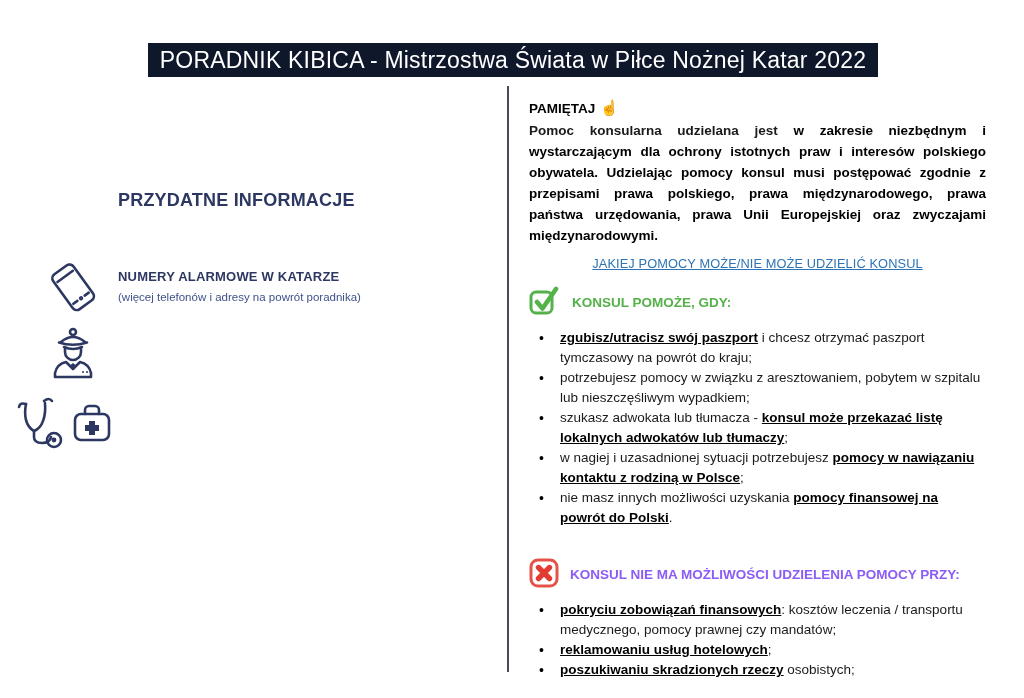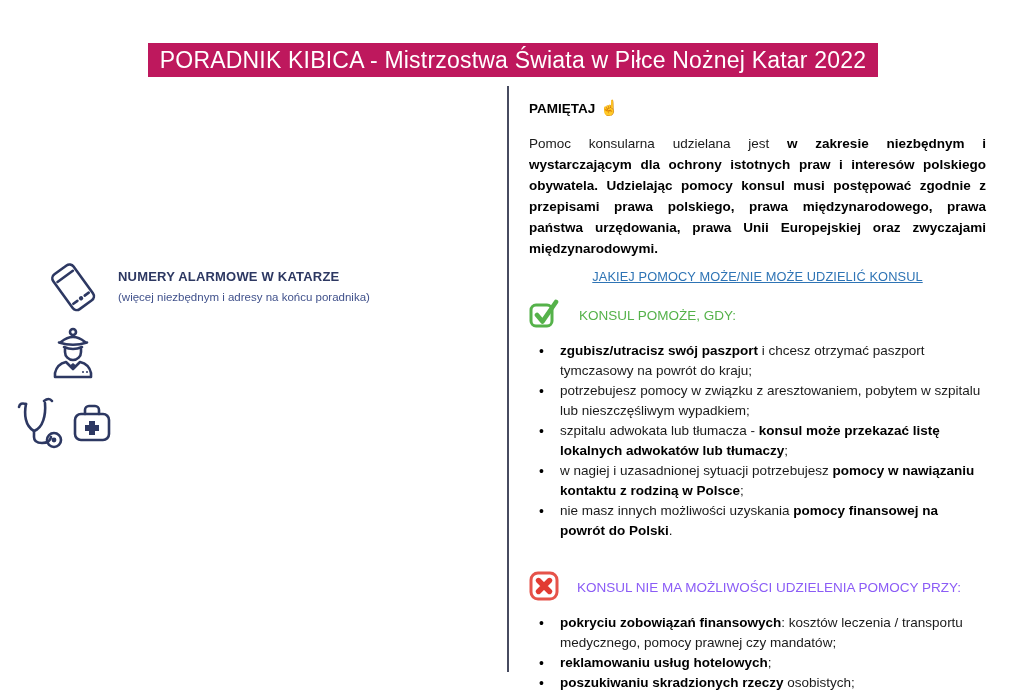--- a/index.html
+++ b/index.html
@@ -3,21 +3,21 @@
 <meta charset="utf-8">
 <style>
   html,body{margin:0;padding:0;background:#fff;}
   .page{
     position:relative;width:1024px;height:698px;background:#ffffff;overflow:hidden;
     font-family:"Liberation Sans", sans-serif;color:#1a1a1a;
   }
   
   .title-bar{
     position:absolute;left:148px;top:43px;width:730px;height:34px;
-    background:#be185d;color:#ffffff;font-size:23px;font-weight:400;
+    background:#0f172a;color:#ffffff;font-size:23px;font-weight:400;
     display:flex;align-items:center;justify-content:center;letter-spacing:.2px;
   }
   
   .divider{position:absolute;left:507px;top:86px;width:2px;height:586px;background:#474b60;}
   
   .left-title{
     position:absolute;left:118px;top:190px;margin:0;
     font-size:18px;font-weight:bold;color:#2d3862;letter-spacing:.2px;
   }
   .icon-navy svg{stroke:#2d3862;fill:none;stroke-width:2.6;stroke-linecap:round;stroke-linejoin:round;}
@@ -29,56 +29,57 @@
     position:absolute;left:118px;font-size:13px;font-weight:bold;color:#2d3862;
     line-height:23px;letter-spacing:.2px;white-space:nowrap;
   }
   .t1{top:265px;} .t1sub{position:absolute;left:118px;top:291px;font-size:11.5px;color:#40518b;}
   .t2{top:331px;width:360px;white-space:normal;}
   .t3{top:401px;width:360px;white-space:normal;}
   
   .right-col{position:absolute;left:529px;top:99px;width:457px;font-size:13.5px;}
   .remember-line{font-weight:bold;font-size:13.5px;color:#000;}
   .hand{font-weight:normal;color:#6a6a6a;font-size:15px;margin-left:5px;}
-  .intro{margin:16px 0 0 0;text-align:justify;line-height:21px;color:#1a1a1a;}
+  .intro{margin:3px 0 0 0;text-align:justify;line-height:21px;color:#1a1a1a;font-weight:bold;}
   .intro strong{color:#000;}
   .link-row{text-align:center;margin-top:10px;}
   .link-row a{color:#2e74b5;font-size:12.8px;text-decoration:underline;letter-spacing:.1px;text-align:center;}
-  .section-head{display:flex;align-items:center;gap:18px;margin-top:15px;font-weight:normal;}
+  .section-head{display:flex;align-items:center;gap:11px;margin-top:15px;font-weight:bold;}
   .section-head.green{color:#55b24a;}
   .section-head.red{color:#8b5cf6;margin-top:30px;}
   .section-head svg{flex:0 0 auto;}
   .bullets{margin:9px 0 0 0;padding:0 0 0 31px;list-style:none;}
   .bullets li{position:relative;line-height:20px;margin:0;}
   .bullets li::before{content:"\2022";position:absolute;left:-21px;top:0;font-size:14px;color:#000;}
-  .bullets strong{color:#000;}
+  .bullets strong{color:#000;text-decoration:underline;}
 </style>
 </head>
 <body>
 
 <div class="page">
 
   <header class="title-bar">PORADNIK KIBICA - Mistrzostwa Świata w Piłce Nożnej Katar 2022</header>
 
   <div class="divider"></div>
 
+  <h2 class="left-title">PRZYDATNE INFORMACJE</h2>
 
   <span class="phone-icon icon-navy">
     <svg viewBox="0 0 58 64" width="58" height="64">
       <g transform="rotate(-36 29 32)">
         <rect x="17" y="10" width="25" height="43" rx="5"></rect>
         <line x1="20" y1="18" x2="39" y2="18"></line>
         <line x1="20" y1="45" x2="25" y2="45"></line>
         <line x1="34" y1="45" x2="39" y2="45"></line>
         <circle cx="29.5" cy="45" r="2.2" fill="#2d3862" stroke="none"></circle>
       </g>
     </svg>
   </span>
   <div class="info-title t1">NUMERY ALARMOWE W KATARZE</div>
-  <div class="t1sub">(więcej niezbędnym i adresy na końcu poradnika)</div>
+  <div class="t1sub">(więcej telefonów i adresy na powrót poradnika)</div>
 
   <span class="police-icon icon-navy">
     <svg viewBox="0 0 46 52" width="46" height="52">
       <circle cx="23" cy="5" r="3"></circle>
       <path d="M11,15 Q23,5 35,15"></path>
       <path d="M9,15.5 Q23,20 37,15.5"></path>
       <path d="M14,20 Q23,24 32,20"></path>
       <path d="M15,22 v3 a8,8 0 0 0 16,0 v-3"></path>
       <path d="M5,50 v-4 q2,-9 11,-11 l7,7 l7,-7 q9,2 11,11 v4 z"></path>
       <path d="M23,42 l-2.5,-4 l2.5,-2 l2.5,2 z" fill="#2d3862" stroke="none"></path>
@@ -124,21 +125,21 @@
         <svg viewBox="0 0 32 30" width="32" height="30">
           <rect x="2" y="6" width="21" height="21" rx="5" fill="none" stroke="#55b24a" stroke-width="3"></rect>
           <path d="M8,16 l5.5,6.5 L27,3" fill="none" stroke="#55b24a" stroke-width="4.6" stroke-linecap="round" stroke-linejoin="round"></path>
         </svg>
       </span>
       <span>KONSUL POMOŻE, GDY:</span>
     </div>
     <ul class="bullets">
         <li><strong>zgubisz/utracisz swój paszport</strong><span> i chcesz otrzymać paszport tymczasowy na powrót do kraju;</span></li>
         <li><span>potrzebujesz pomocy w związku z aresztowaniem, pobytem w szpitalu lub nieszczęśliwym wypadkiem;</span></li>
-        <li><span>szpitalu adwokata lub tłumacza - </span><strong>konsul może przekazać listę lokalnych adwokatów lub tłumaczy</strong><span>;</span></li>
+        <li><span>szukasz adwokata lub tłumacza - </span><strong>konsul może przekazać listę lokalnych adwokatów lub tłumaczy</strong><span>;</span></li>
         <li><span>w nagiej i uzasadnionej sytuacji potrzebujesz </span><strong>pomocy w nawiązaniu kontaktu z rodziną w Polsce</strong><span>;</span></li>
         <li><span>nie masz innych możliwości uzyskania </span><strong>pomocy finansowej na powrót do Polski</strong><span>.</span></li>
       </ul>
 
     <div class="section-head red">
       <span>
         <svg viewBox="0 0 30 30" width="30" height="30">
           <rect x="2" y="2" width="26" height="26" rx="7" fill="none" stroke="#e6534a" stroke-width="3"></rect>
           <path d="M9.5,9.5 L20.5,20.5 M20.5,9.5 L9.5,20.5" fill="none" stroke="#e23b32" stroke-width="5.4" stroke-linecap="round"></path>
         </svg>

